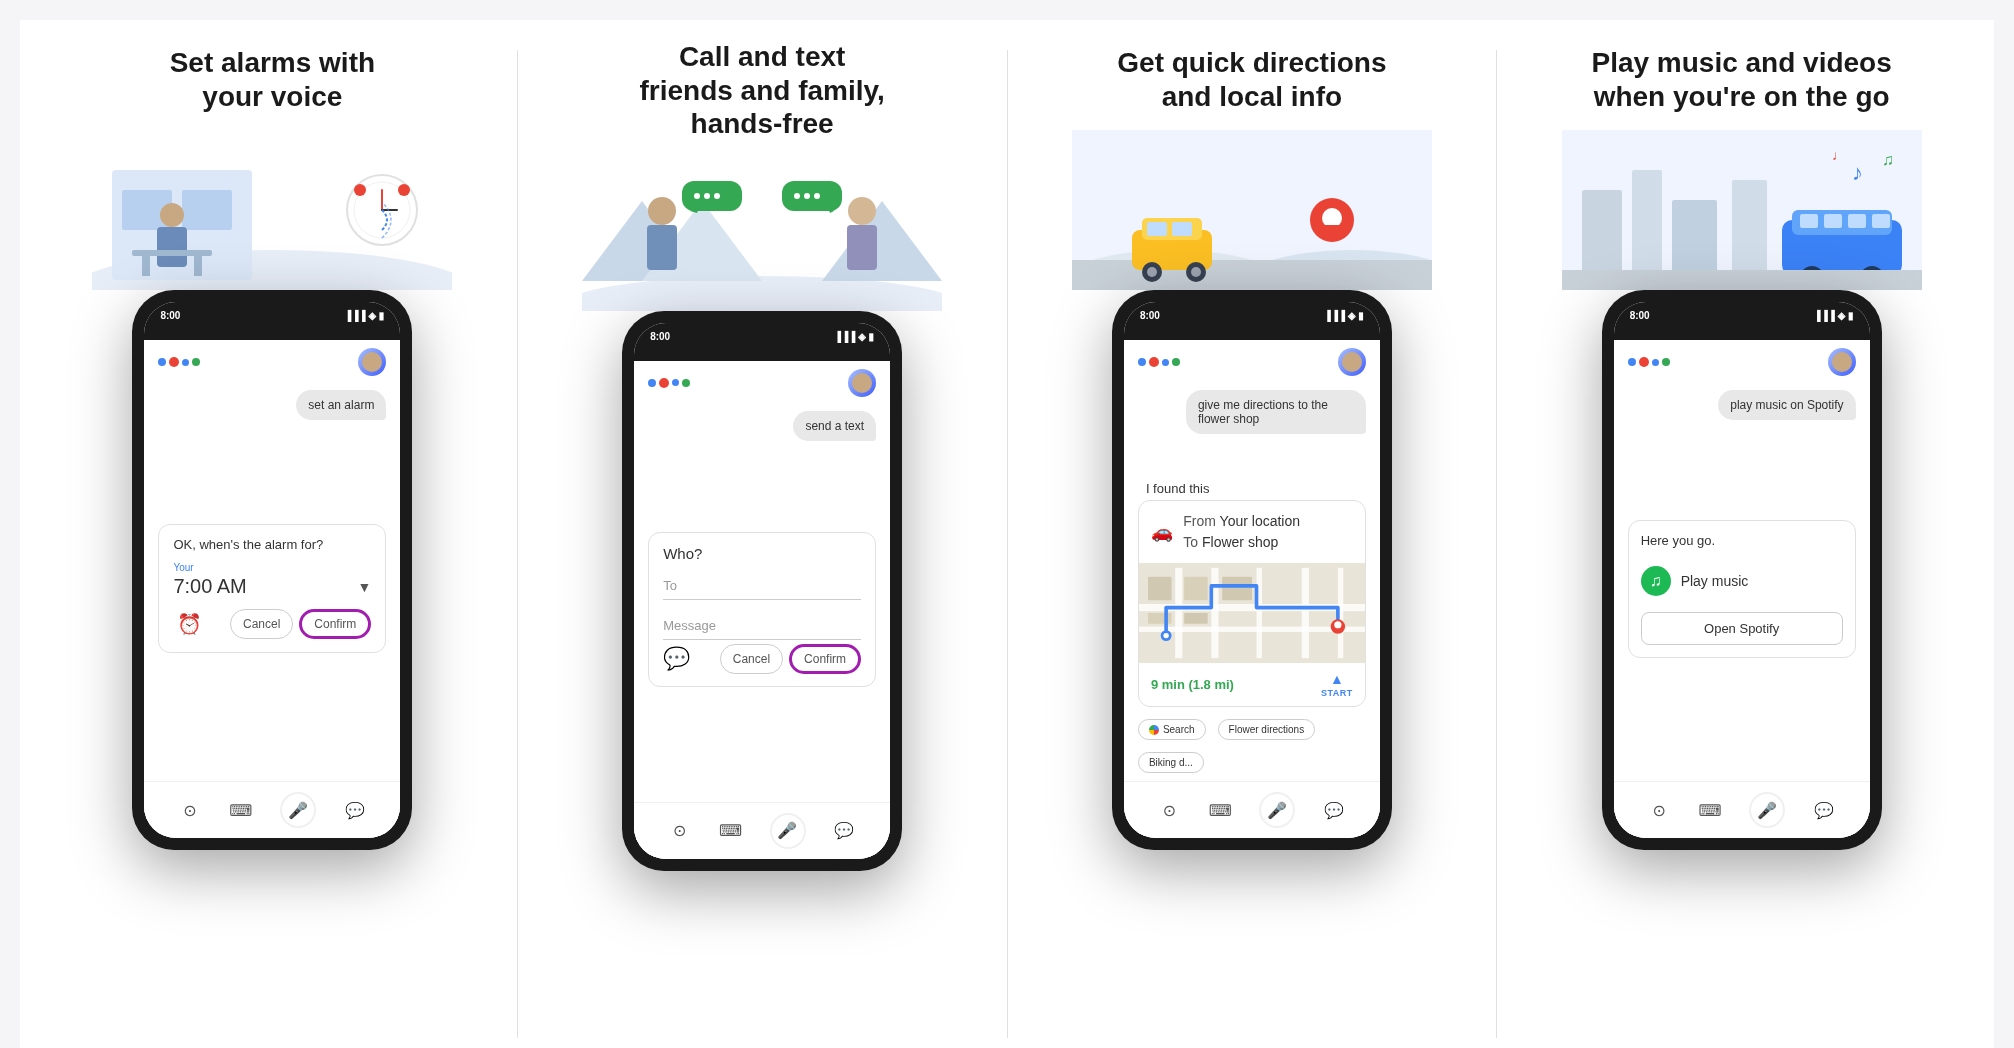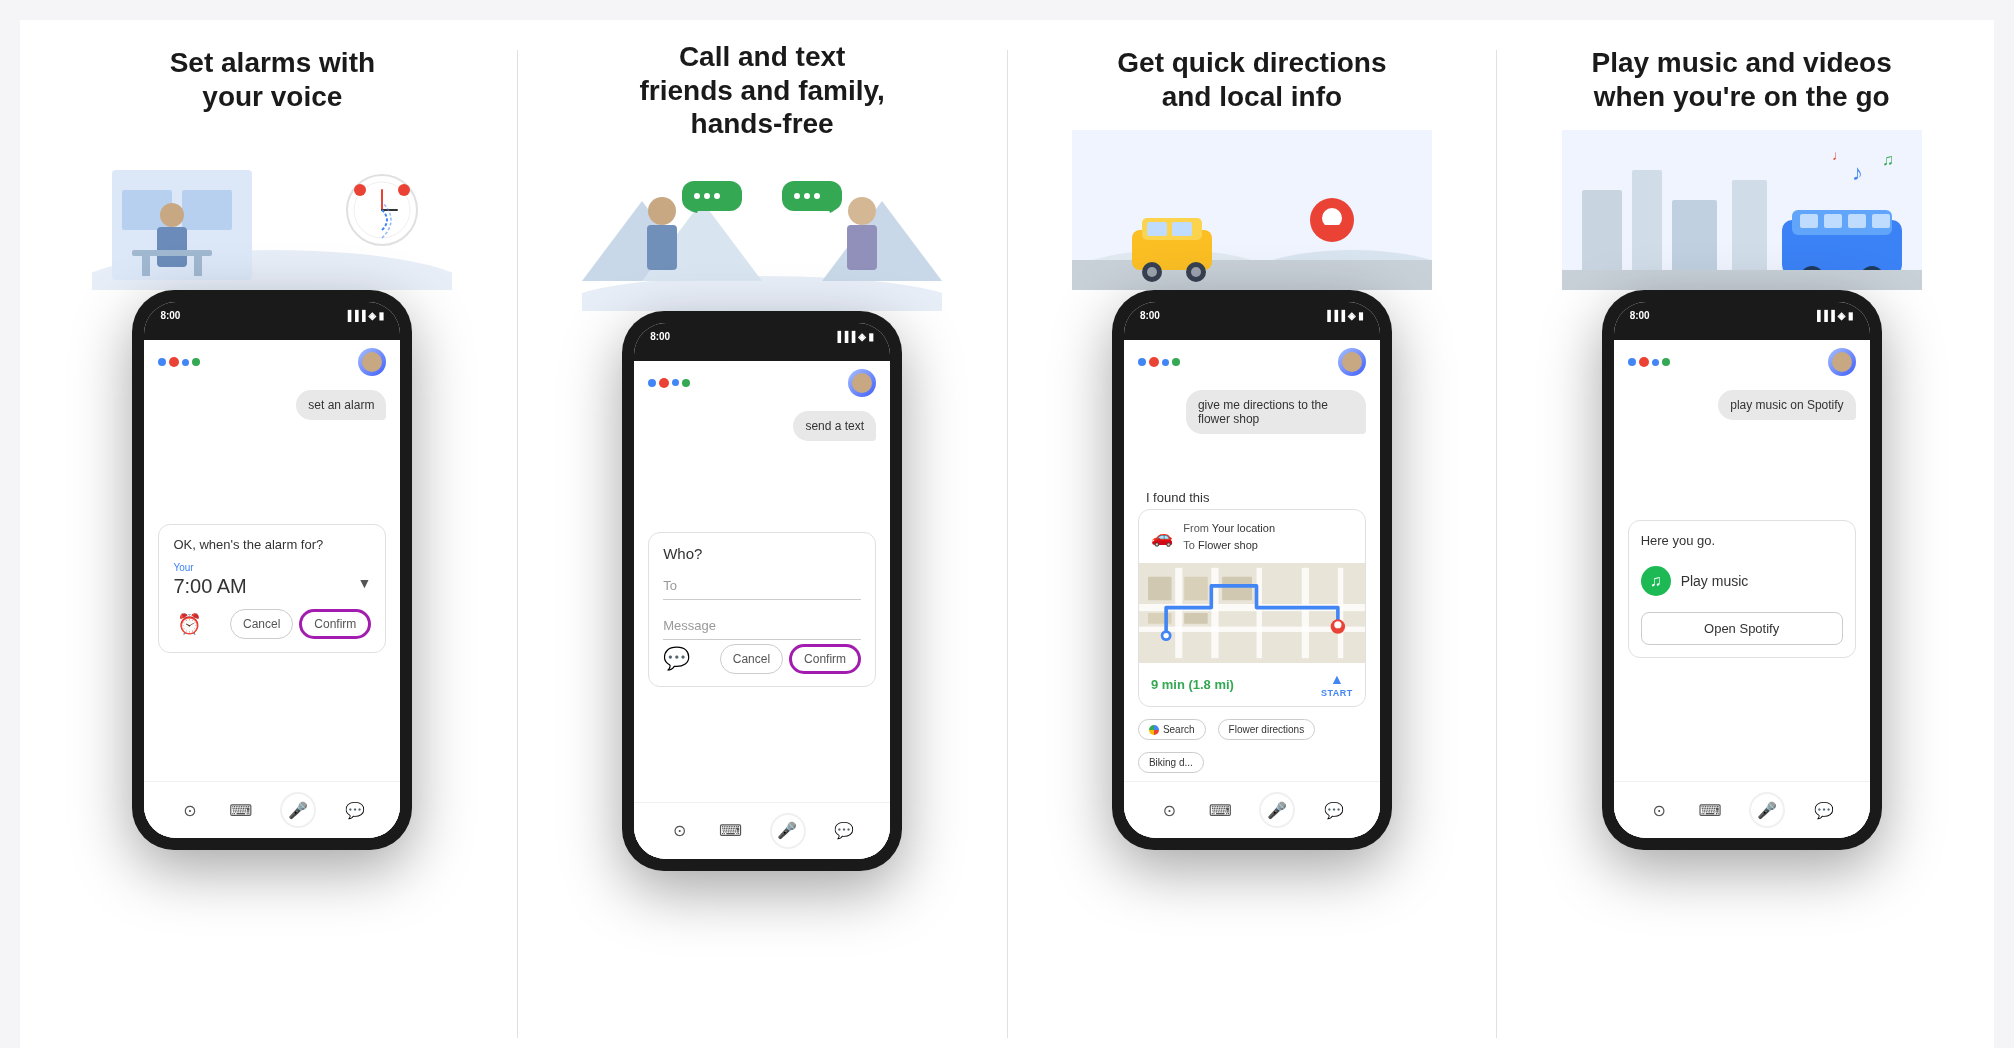--- a/index.html
+++ b/index.html
@@ -145,20 +145,21 @@
       color: #333;
       margin-bottom: 10px;
     }
     .alarm-time-label {
       font-size: 10px;
       color: #4285f4;
       margin-bottom: 2px;
     }
     .alarm-time-row {
       display: flex;
+      align-items: center;
       justify-content: space-between;
     }
     .alarm-time {
       font-size: 20px;
       color: #333;
       font-weight: 400;
     }
     .dropdown-arrow {
       font-size: 14px;
       color: #555;
@@ -248,21 +249,21 @@
       display: flex;
       align-items: center;
       gap: 10px;
       padding: 10px 12px;
     }
     .car-icon {
       font-size: 18px;
       color: #555;
     }
     .directions-text {
-      font-size: 11px;
+      font-size: 14px;
       color: #333;
       line-height: 1.5;
     }
     .directions-from { color: #555; }
     .directions-bold { font-weight: 600; }
     .map-container {
       width: 100%;
       height: 100px;
       background: #e8e4d8;
       position: relative;

